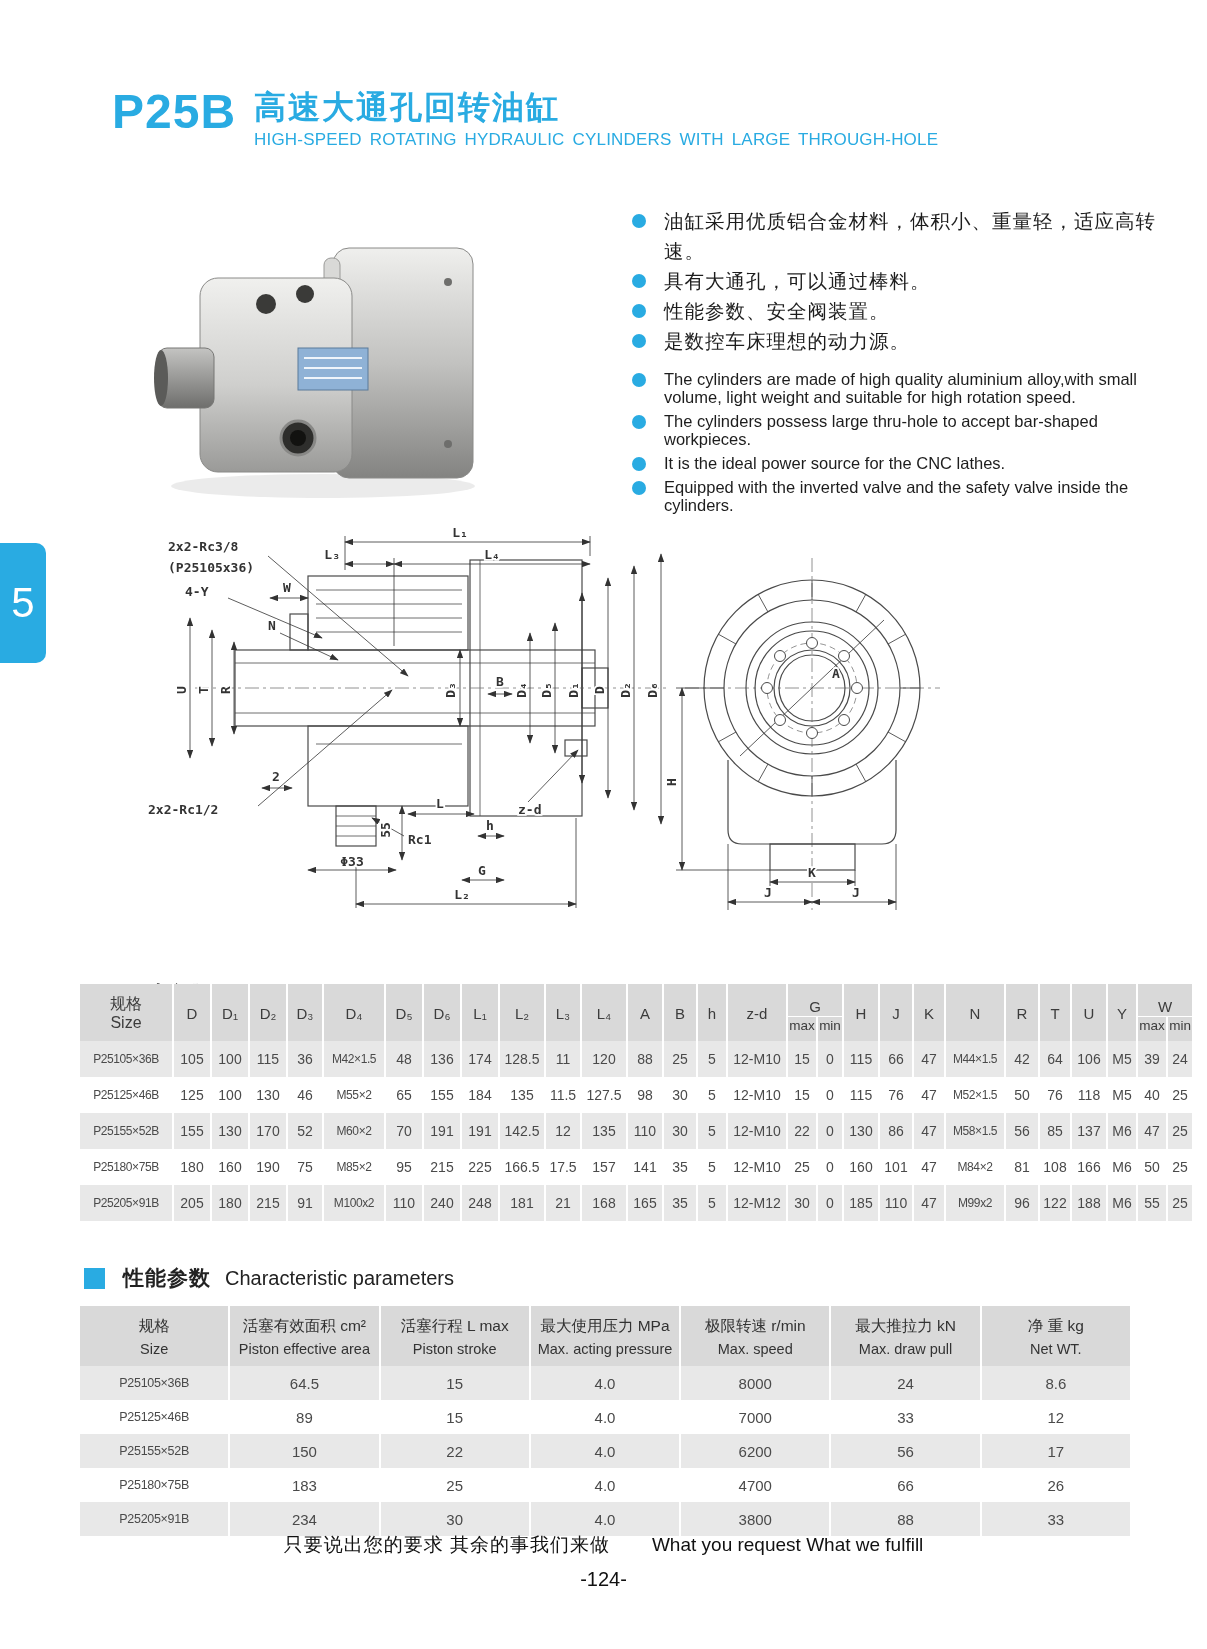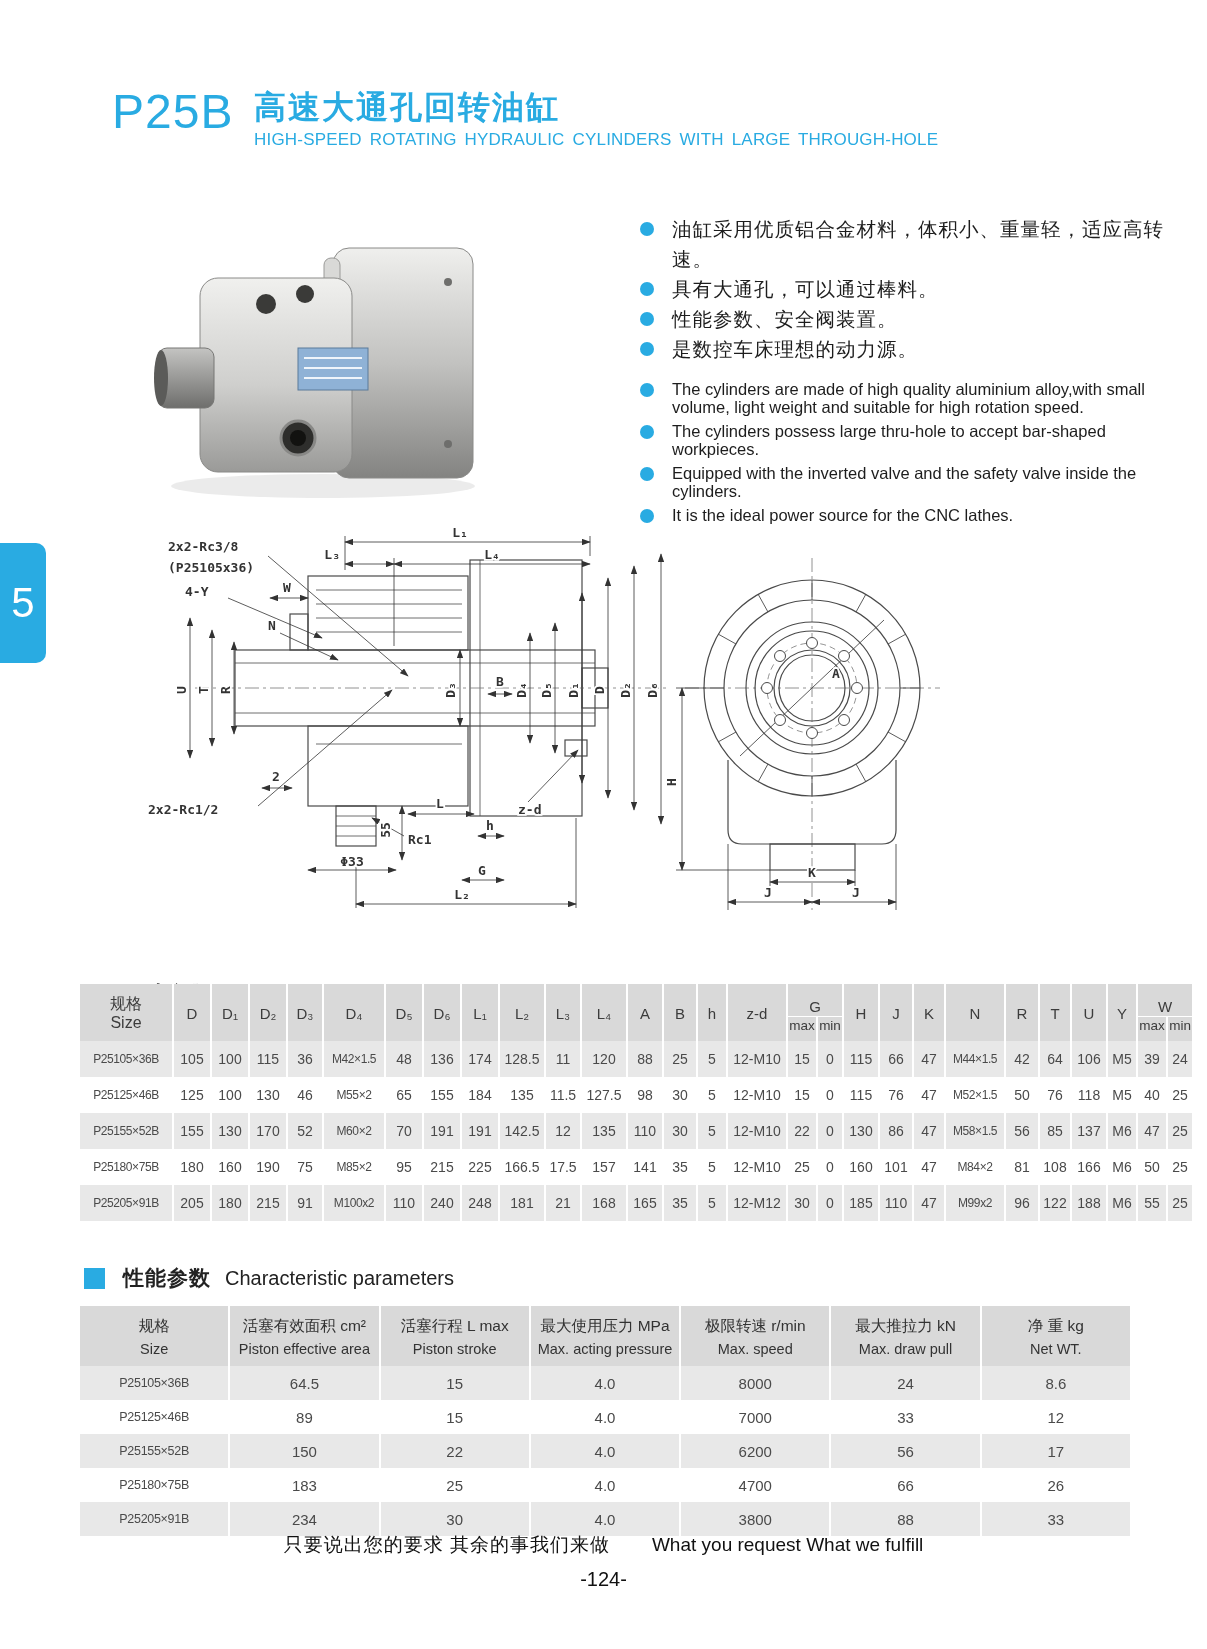--- a/index.html
+++ b/index.html
@@ -1,35 +1,35 @@
 <!DOCTYPE html>
 <html><head>
 <meta charset="utf-8">
 <style>
   html,body { margin:0; padding:0; background:#fff; }
   #page {
     position:relative; width:1207px; height:1649px; background:#fff;
     font-family:"Liberation Sans", sans-serif; overflow:hidden;
   }
   
-  .model { position:absolute; left:112px; top:84px; font-size:48px; font-weight:normal;
+  .model { position:absolute; left:112px; top:84px; font-size:48px; font-weight:bold;
            color:#29ABE2; letter-spacing:1px; }
   .title-zh { position:absolute; left:254px; top:86px; font-size:32px; font-weight:bold;
               color:#29ABE2; letter-spacing:2px; }
   .title-en { position:absolute; left:254px; top:130px; font-size:17px; color:#29ABE2;
               letter-spacing:0.2px; word-spacing:3px; }
   
   .side-tab { position:absolute; left:0; top:543px; width:46px; height:120px;
               background:#29ABE2; border-radius:0 10px 10px 0; display:flex;
               align-items:center; justify-content:center; color:#fff; font-size:42px; }
   
   .photo { position:absolute; left:148px; top:222px; width:345px; height:285px; }
   
   .features { position:absolute; left:622px; top:198px; width:572px; }
-  ul.feat { list-style:none; margin:16px; padding:0; }
+  ul.feat { list-style:none; margin:8px; padding:0; }
   ul.feat-zh li { position:relative; padding-left:34px; font-size:19.5px; line-height:30px;
                   color:#1d1d1d; letter-spacing:1px; }
   ul.feat-en { margin-top:14px; }
   ul.feat-en li { position:relative; padding-left:34px; font-size:16.5px; line-height:18px;
                   color:#1d1d1d; margin-bottom:6px; }
   ul.feat li .dot { position:absolute; left:2px; top:8px; width:14px; height:14px;
                     border-radius:50%; background:#29ABE2; }
   ul.feat-en li .dot { top:3px; }
   
   .drawing { position:absolute; left:140px; top:518px; width:975px; height:400px; }
@@ -127,22 +127,22 @@
   <div class="features">
     <ul class="feat feat-zh">
         <li><span class="dot"></span><span>油缸采用优质铝合金材料，体积小、重量轻，适应高转速。</span></li>
         <li><span class="dot"></span><span>具有大通孔，可以通过棒料。</span></li>
         <li><span class="dot"></span><span>性能参数、安全阀装置。</span></li>
         <li><span class="dot"></span><span>是数控车床理想的动力源。</span></li>
       </ul>
     <ul class="feat feat-en">
         <li><span class="dot"></span><span>The cylinders are made of high quality aluminium alloy,with small volume, light weight and suitable for high rotation speed.</span></li>
         <li><span class="dot"></span><span>The cylinders possess large thru-hole to accept bar-shaped workpieces.</span></li>
+        <li><span class="dot"></span><span>It is the ideal power source for the CNC lathes.</span></li>
         <li><span class="dot"></span><span>Equipped with the inverted valve and the safety valve inside the cylinders.</span></li>
-        <li><span class="dot"></span><span>It is the ideal power source for the CNC lathes.</span></li>
       </ul>
   </div>
 
   <svg class="drawing" viewBox="0 0 975 400">
     <defs>
       <marker id="ar" markerWidth="11" markerHeight="8" refX="10" refY="4" orient="auto-start-reverse">
         <path d="M0,0 L11,4 L0,8 z" fill="#333"></path>
       </marker>
     </defs>
 

